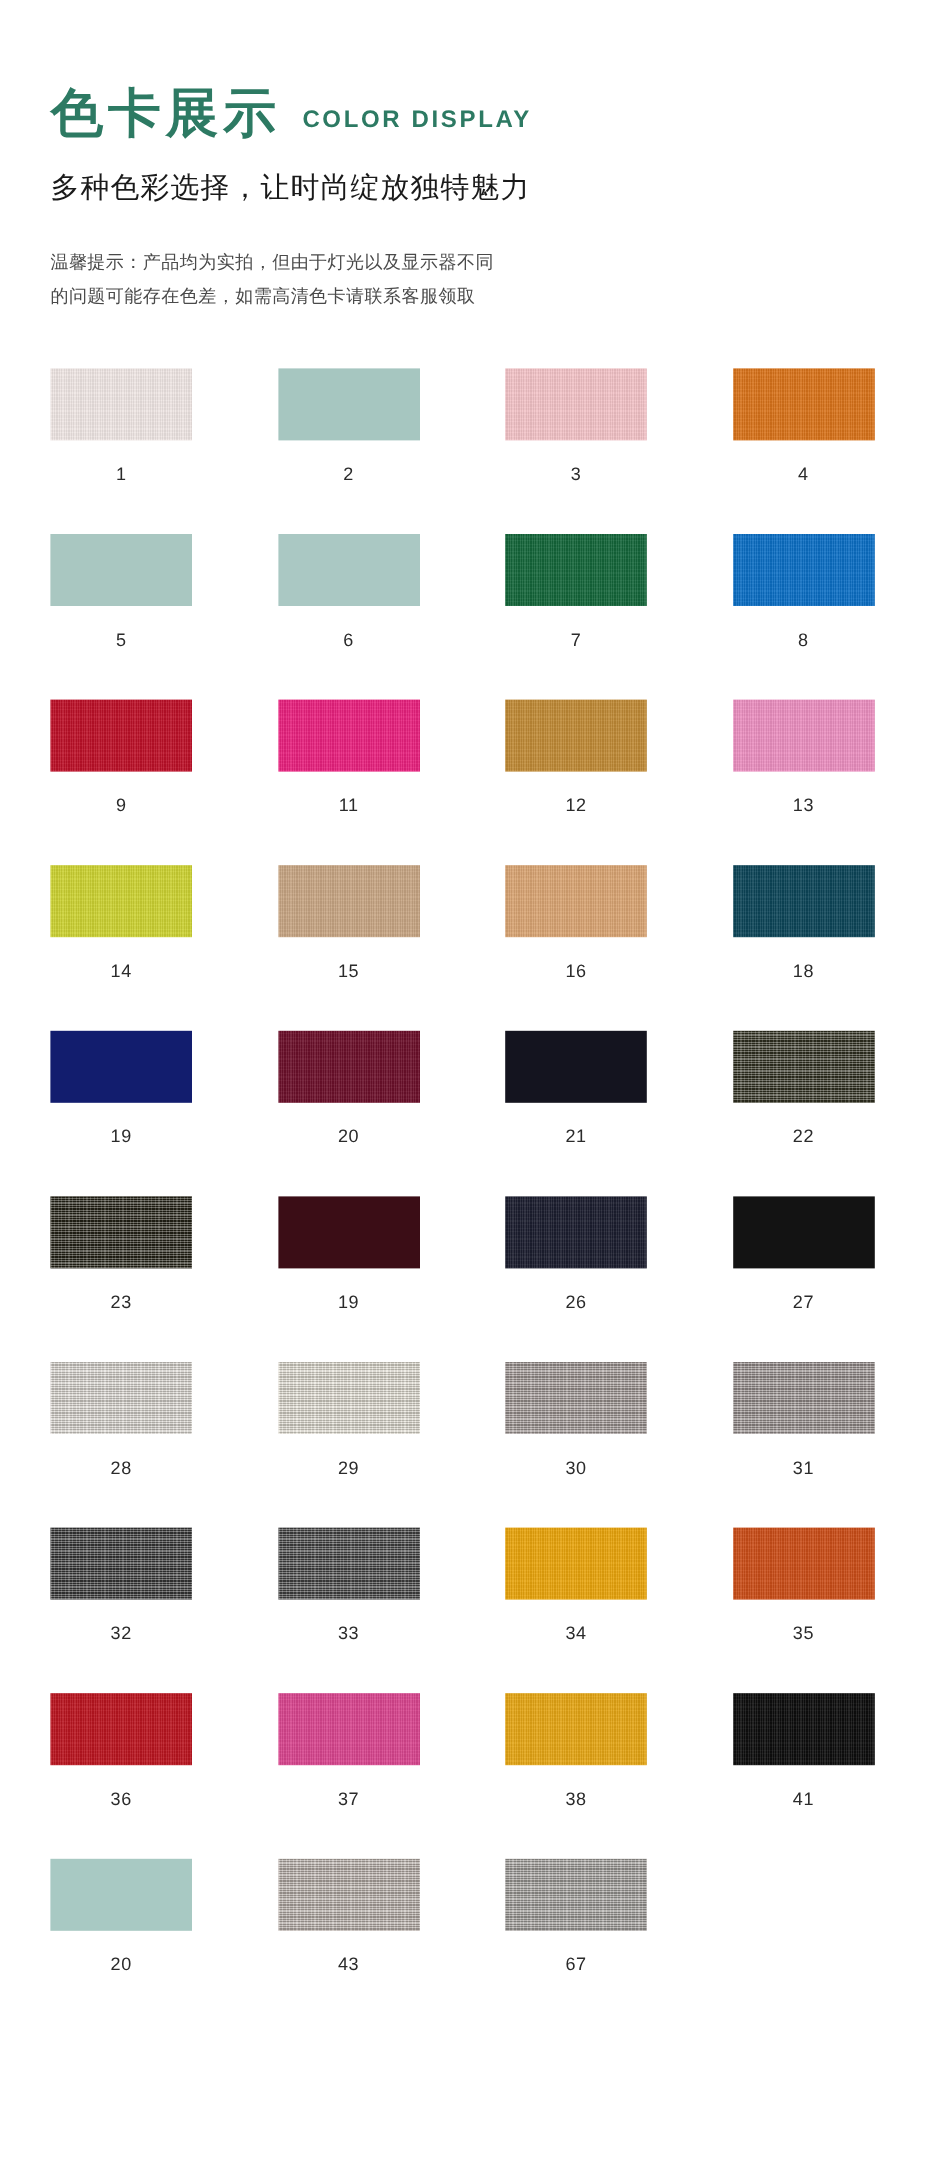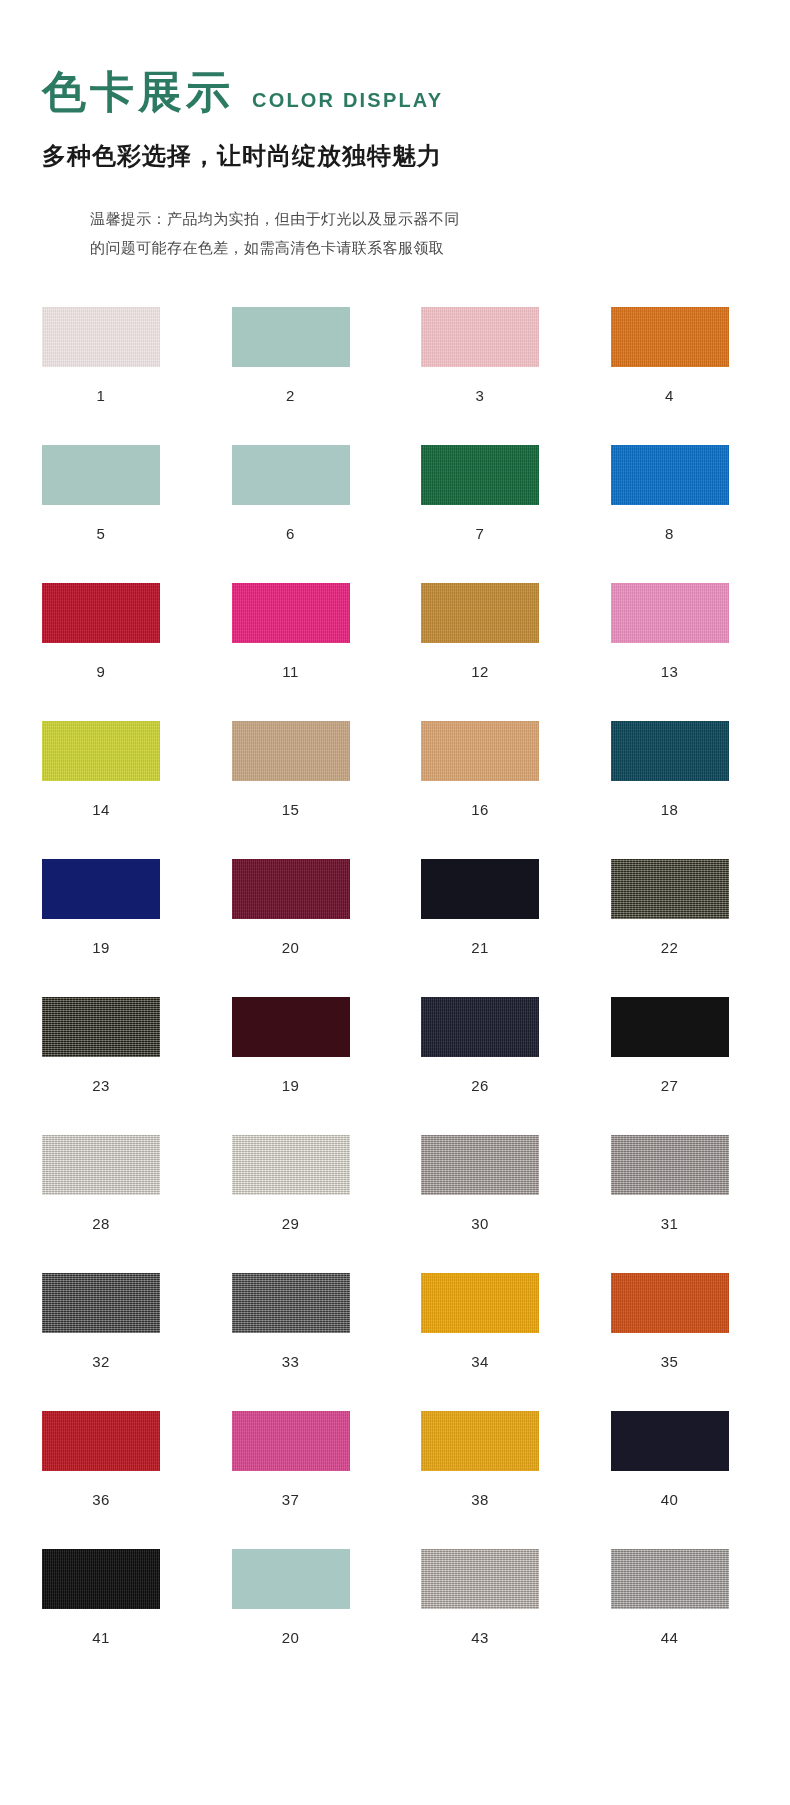--- a/index.html
+++ b/index.html
@@ -27,47 +27,47 @@
     align-items: flex-end;
     gap: 18px;
   }
 
   .title-cn {
     font-size: 44px;
     font-weight: 700;
     color: #2d7a63;
     letter-spacing: 4px;
     line-height: 1.05;
-    font-family: Liberation Mono, monospace;
+    font-family: Liberation Sans, sans-serif;
   }
 
   .title-en {
     font-size: 20px;
     font-weight: 600;
     color: #2d7a63;
     letter-spacing: 2.2px;
     padding-bottom: 6px;
   }
 
   .subtitle {
     margin-top: 22px;
     font-size: 24px;
-    font-weight: 700;
+    font-weight: 400;
     color: #1a1a1a;
     letter-spacing: 1px;
   }
 
   .notice {
     margin-top: 32px;
     font-size: 15px;
     line-height: 1.95;
     color: #4a4a4a;
     letter-spacing: 0.4px;
   }
-  .notice-line { display: block; margin-left: 48px; }
+  .notice-line { display: block; }
 
   
   .grid {
     margin: 44px 0 0 0;
     padding: 0 36px 0 42px;
     display: grid;
     grid-template-columns: repeat(4, 1fr);
     column-gap: 46px;
     row-gap: 0;
   }
@@ -282,32 +282,28 @@
     </div>
     <div class="cell">
       <div class="swatch" style="background: rgb(216, 69, 142);"></div>
       <div class="cell-label">37</div>
     </div>
     <div class="cell">
       <div class="swatch" style="background: rgb(228, 165, 21);"></div>
       <div class="cell-label">38</div>
     </div>
     <div class="cell">
-      <div class="swatch flat" style="background: rgb(25, 24, 40);"></div>
-      <div class="cell-label">40</div>
-    </div>
-    <div class="cell">
       <div class="swatch" style="background: rgb(13, 13, 13);"></div>
       <div class="cell-label">41</div>
     </div>
     <div class="cell">
       <div class="swatch flat" style="background: rgb(168, 201, 195);"></div>
       <div class="cell-label">20</div>
     </div>
     <div class="cell">
       <div class="swatch heather" style="background: rgb(187, 178, 172);"></div>
       <div class="cell-label">43</div>
     </div>
     <div class="cell">
       <div class="swatch heather" style="background: rgb(163, 160, 157);"></div>
-      <div class="cell-label">44</div>
+      <div class="cell-label">67</div>
     </div>
   </div>
 
 </body></html>

